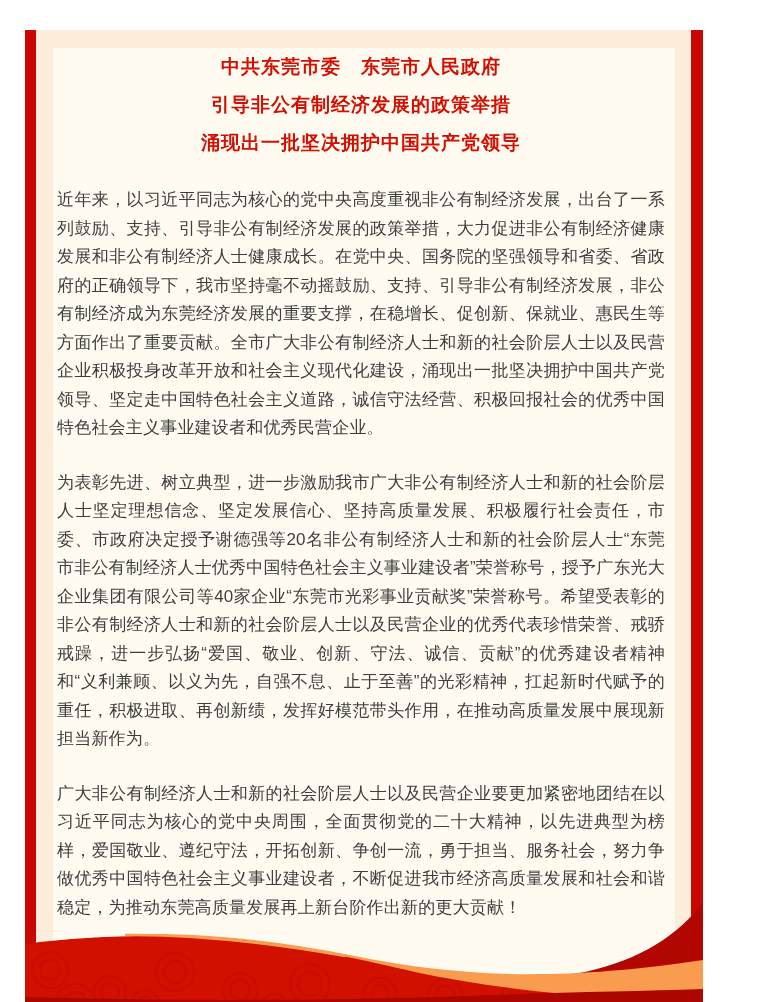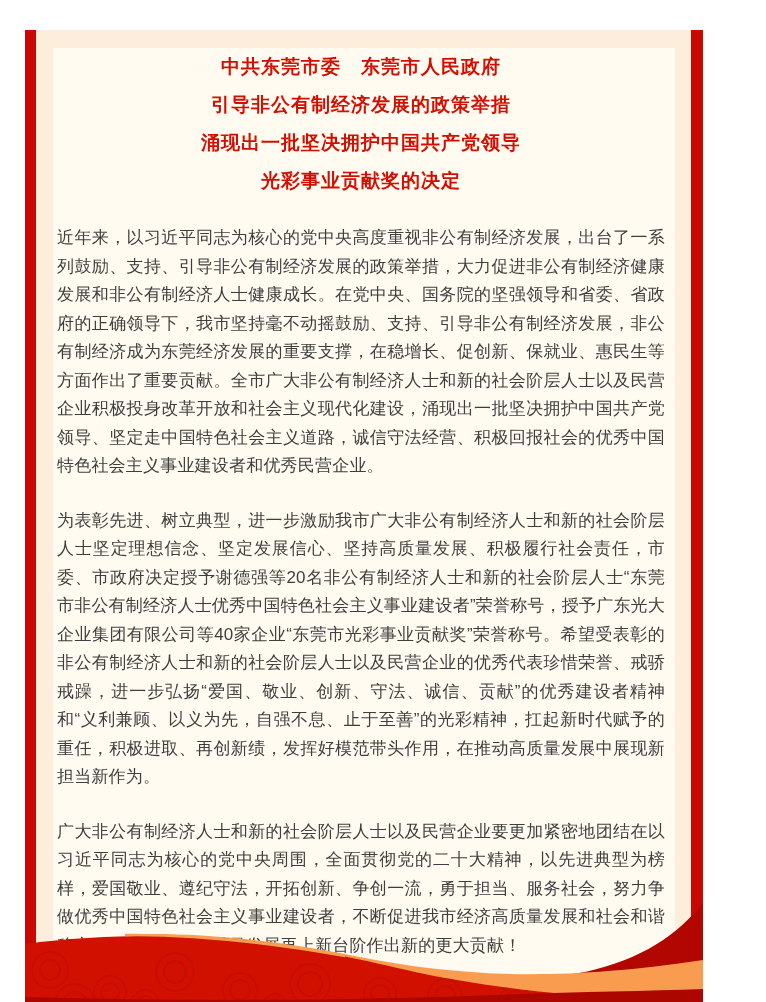--- a/index.html
+++ b/index.html
@@ -86,21 +86,20 @@
   <div class="side-bar right"></div>
 
   <div class="card-frame"></div>
   <div class="card"></div>
 
   <div class="content">
     <div class="doc-title">
       <div class="title-line">中共东莞市委　东莞市人民政府</div>
       <div class="title-line">引导非公有制经济发展的政策举措</div>
       <div class="title-line">涌现出一批坚决拥护中国共产党领导</div>
-      <div class="title-line">光彩事业贡献奖的决定</div>
     </div>
     <div class="doc-body">
       <p>近年来，以习近平同志为核心的党中央高度重视非公有制经济发展，出台了一系列鼓励、支持、引导非公有制经济发展的政策举措，大力促进非公有制经济健康发展和非公有制经济人士健康成长。在党中央、国务院的坚强领导和省委、省政府的正确领导下，我市坚持毫不动摇鼓励、支持、引导非公有制经济发展，非公有制经济成为东莞经济发展的重要支撑，在稳增长、促创新、保就业、惠民生等方面作出了重要贡献。全市广大非公有制经济人士和新的社会阶层人士以及民营企业积极投身改革开放和社会主义现代化建设，涌现出一批坚决拥护中国共产党领导、坚定走中国特色社会主义道路，诚信守法经营、积极回报社会的优秀中国特色社会主义事业建设者和优秀民营企业。</p>
       <p>为表彰先进、树立典型，进一步激励我市广大非公有制经济人士和新的社会阶层人士坚定理想信念、坚定发展信心、坚持高质量发展、积极履行社会责任，市委、市政府决定授予谢德强等20名非公有制经济人士和新的社会阶层人士“东莞市非公有制经济人士优秀中国特色社会主义事业建设者”荣誉称号，授予广东光大企业集团有限公司等40家企业“东莞市光彩事业贡献奖”荣誉称号。希望受表彰的非公有制经济人士和新的社会阶层人士以及民营企业的优秀代表珍惜荣誉、戒骄戒躁，进一步弘扬“爱国、敬业、创新、守法、诚信、贡献”的优秀建设者精神和“义利兼顾、以义为先，自强不息、止于至善”的光彩精神，扛起新时代赋予的重任，积极进取、再创新绩，发挥好模范带头作用，在推动高质量发展中展现新担当新作为。</p>
       <p>广大非公有制经济人士和新的社会阶层人士以及民营企业要更加紧密地团结在以习近平同志为核心的党中央周围，全面贯彻党的二十大精神，以先进典型为榜样，爱国敬业、遵纪守法，开拓创新、争创一流，勇于担当、服务社会，努力争做优秀中国特色社会主义事业建设者，不断促进我市经济高质量发展和社会和谐稳定，为推动东莞高质量发展再上新台阶作出新的更大贡献！</p>
     </div>
   </div>
 
   <svg class="bottom-wave" viewBox="0 0 678 130" width="678" height="130" preserveAspectRatio="none">
     <defs>

